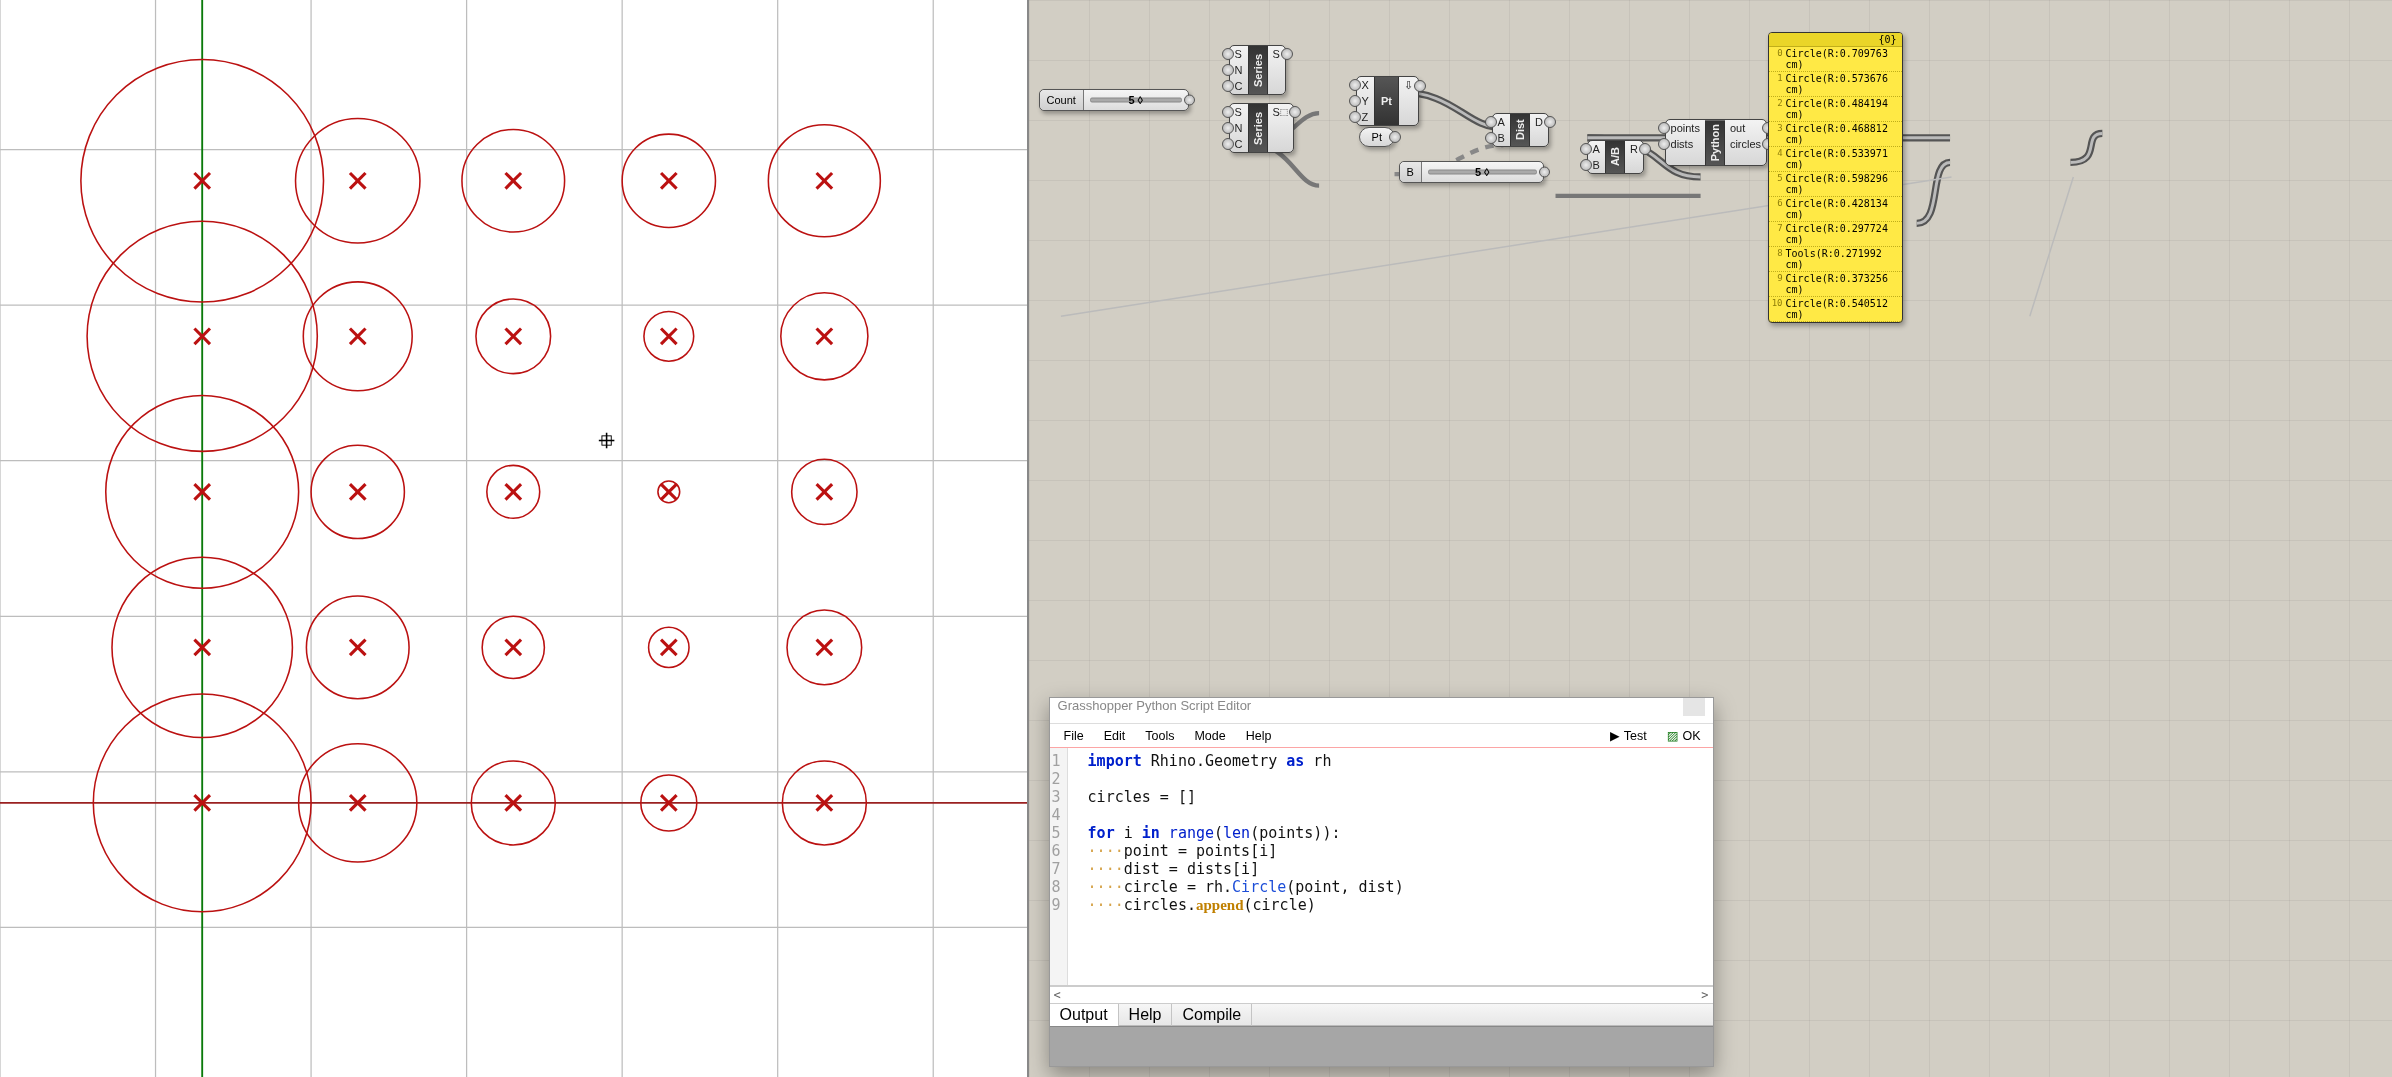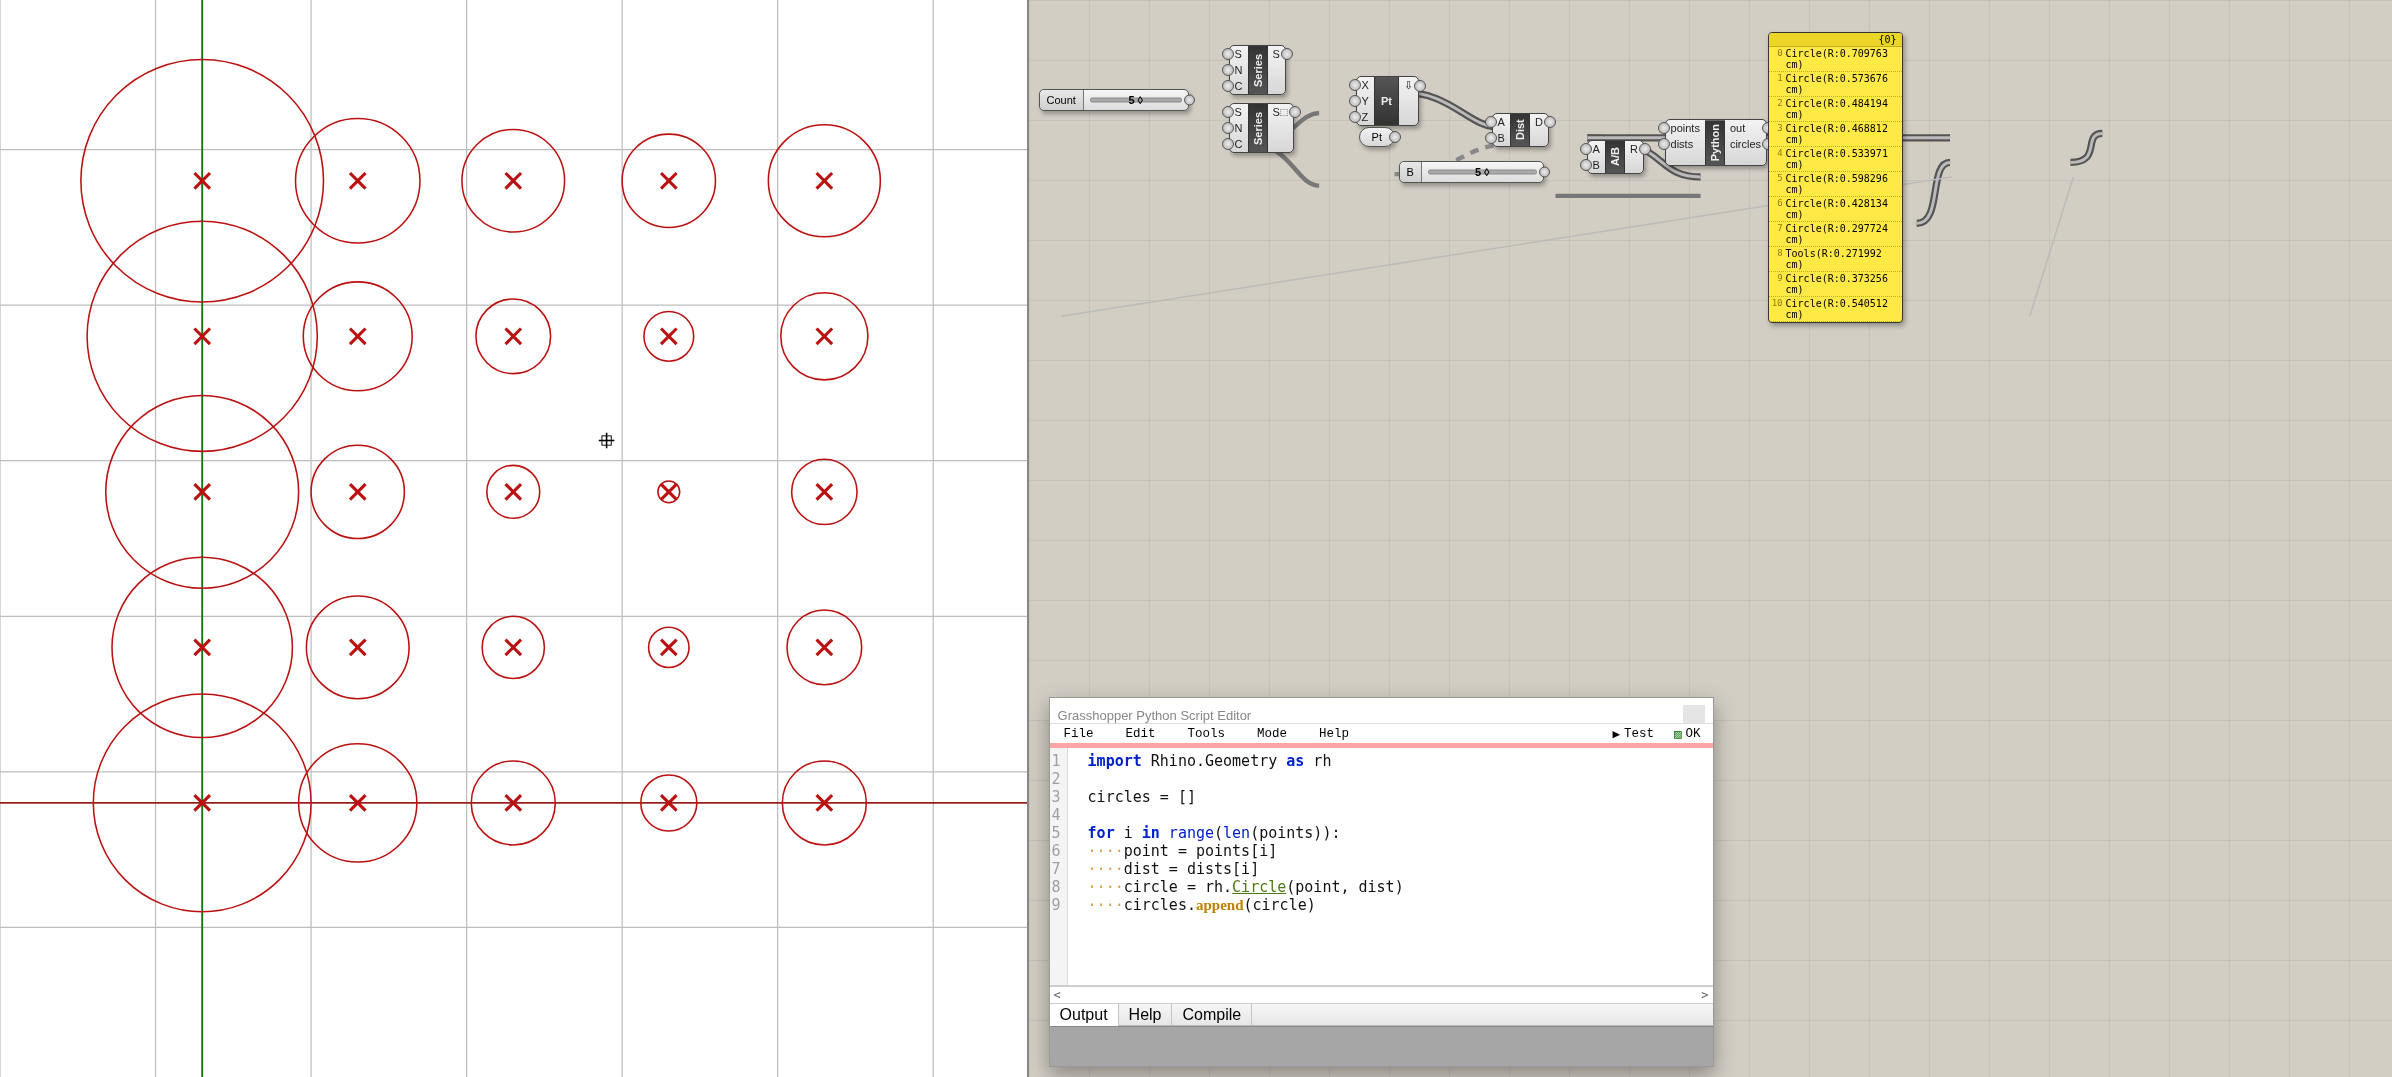--- a/index.html
+++ b/index.html
@@ -165,54 +165,53 @@
     position:absolute;
     left:20px; bottom:10px;
     width:665px; height:370px;
     background:#fff;
     border:1px solid #999;
     box-shadow:0 8px 20px rgba(0,0,0,.35);
     display:flex; flex-direction:column;
   }
   .editor .titlebar{
     height:26px; background:#fff;
-    display:flex; align-items:flex-end; padding:0 8px;
+    display:flex; align-items:flex-start; padding:0 8px;
     color:#888; font-size:13px;
     border-bottom:1px solid #ddd;
   }
   .editor .titlebar .close{
     margin-left:auto; width:22px; height:18px;
     background:#e5e5e5; display:flex; align-items:center; justify-content:center;
     font-size:13px; color:#555;
   }
   .editor .menubar{
     height:24px; display:flex; align-items:center;
-    padding:0 6px; gap:16px;
-    border-bottom:5px solid #fca5a5;
+    padding:0 6px; gap:4px;
+    border-bottom:1px solid #fca5a5;
     font-size:12.5px;
-    font-family:Liberation Mono, monospace;
   }
   .editor .menubar .mitem{ padding:2px 8px; cursor:default;}
   .editor .menubar .right { margin-left:auto; display:flex; gap:8px; align-items:center;}
   .editor .menubar .btn { display:flex; align-items:center; gap:4px; padding:2px 6px;}
   .editor .codewrap{
     flex:1; display:flex; overflow:auto;
     font-family:Consolas,monospace; font-size:15px;
     border-bottom:1px solid #ccc;
     position:relative;
   }
   .editor .gutter{
     background:#f4f4f4; border-right:1px solid #ddd;
     color:#a0a0a0; text-align:right; padding:4px 6px 4px 2px;
     user-select:none;
   }
   .editor .code{ padding:4px 8px; white-space:pre; flex:1; color:#111;margin-left:12px;}
   .tok-kw{color:#0020cc; font-weight:600;}
   .tok-kw2{color:#0020cc;}
-  .tok-call{color:#4d7c0f;text-decoration:underline;}
+  .tok-call{color:#1d4ed8;}
   .tok-append{color:#c08000; font-weight:600;font-family:Liberation Serif, serif;}
   .indent-dot{color:#d6a34a;}
 
   .editor .hscroll{
     height:18px; border-top:1px solid #ccc; border-bottom:1px solid #ccc;
     display:flex; align-items:center; padding:0 4px; color:#666;
   }
   .editor .hscroll .ar{font-family:monospace;}
   .editor .bottom-tabs{
     display:flex; align-items:center; height:22px;

